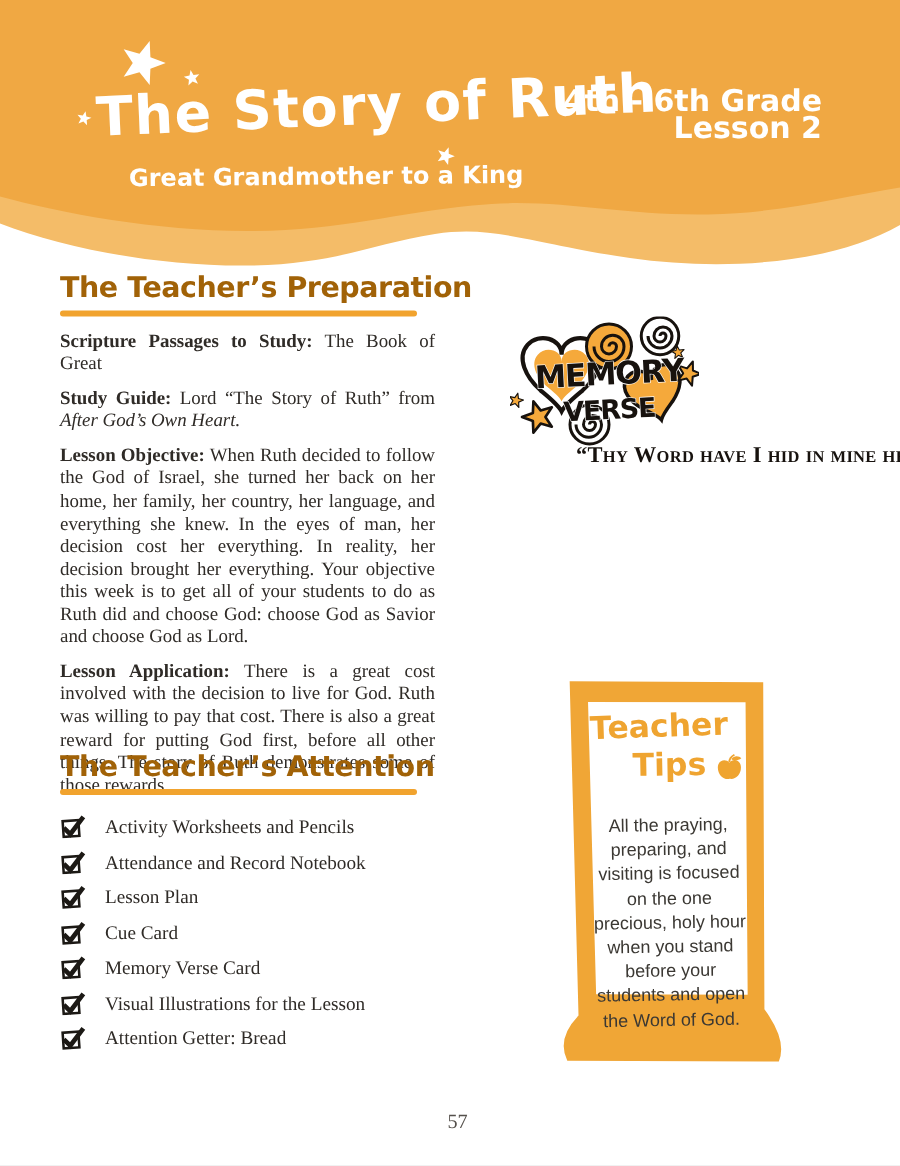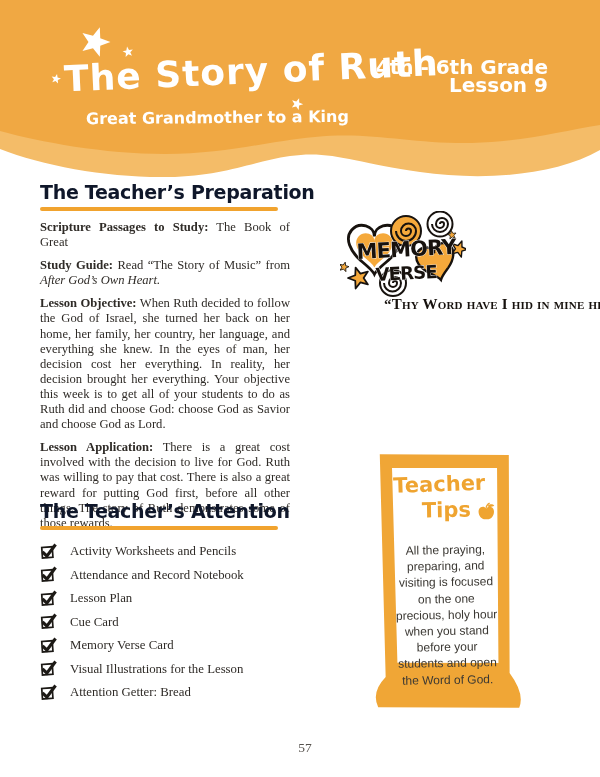--- a/index.html
+++ b/index.html
@@ -25,32 +25,32 @@
   }
   .hdr-grade{
     position:absolute;right:52px;top:58px;text-align:right;
     font-family:"DejaVu Sans","Liberation Sans",sans-serif;
     font-weight:bold;font-size:20px;line-height:18px;color:#ffffff;
   }
   
   .section{position:absolute;left:40px;width:250px;}
   .sec-heading{
     font-family:"DejaVu Sans","Liberation Sans",sans-serif;
-    font-weight:bold;font-size:19px;color:#0f172a;letter-spacing:-0.3px;
+    font-weight:bold;font-size:19px;color:#a16207;letter-spacing:-0.3px;
     white-space:nowrap;
   }
   .sec-underline{width:238px;height:4px;background:#f1a32e;border-radius:2px;margin-top:4px;}
   
   .prep-body{margin-top:9px;font-size:12.6px;line-height:15.1px;text-align:justify;}
   .prep-body p{margin:0 0 8px 0;}
   .plabel{font-weight:bold;}
   .pitalic{font-style:italic;}
   
   .check-list{margin-top:14px;}
-  .check-row{display:flex;align-items:center;margin-bottom:9.5px;height:14px;}
+  .check-row{display:flex;align-items:flex-start;margin-bottom:9.5px;height:14px;}
   .check-icon{flex:0 0 18px;margin-right:12px;margin-top:-1px;}
   .check-label{font-size:12.8px;line-height:14px;}
   
   .memory-art{position:absolute;left:340px;top:211px;width:126px;height:92px;}
   .memory-tagline{
     position:absolute;left:384px;top:296px;width:152px;
     font-family:"Liberation Serif",serif;font-weight:bold;
     font-variant:small-caps;font-size:15px;color:#17120e;
     letter-spacing:0.2px;white-space:nowrap;
   }
@@ -95,30 +95,30 @@
         <polygon points="0,-10 2.47,-3.4 9.51,-3.09 3.99,1.3 5.88,8.09 0,4.2 -5.88,8.09 -3.99,1.3 -9.51,-3.09 -2.47,-3.4" transform="translate(95,42) scale(1.55) rotate(18)"></polygon>
         <polygon points="0,-10 2.47,-3.4 9.51,-3.09 3.99,1.3 5.88,8.09 0,4.2 -5.88,8.09 -3.99,1.3 -9.51,-3.09 -2.47,-3.4" transform="translate(128,52) scale(0.55) rotate(-10)"></polygon>
         <polygon points="0,-10 2.47,-3.4 9.51,-3.09 3.99,1.3 5.88,8.09 0,4.2 -5.88,8.09 -3.99,1.3 -9.51,-3.09 -2.47,-3.4" transform="translate(56,79) scale(0.5) rotate(12)"></polygon>
         <polygon points="0,-10 2.47,-3.4 9.51,-3.09 3.99,1.3 5.88,8.09 0,4.2 -5.88,8.09 -3.99,1.3 -9.51,-3.09 -2.47,-3.4" transform="translate(297,104) scale(0.62) rotate(20)"></polygon>
       </g>
     </svg>
     <div class="hdr-title">The Story of Ruth</div>
     <div class="hdr-subtitle">Great Grandmother to a King</div>
     <div class="hdr-grade">
       <div>4th - 6th Grade</div>
-      <div>Lesson 9</div>
+      <div>Lesson 2</div>
     </div>
   </div>
 
   <div class="section" style="top:181px;">
     <div class="sec-heading">The Teacher’s Preparation</div>
     <div class="sec-underline"></div>
     <div class="prep-body">
       <p><span class="plabel">Scripture Passages to Study:</span><span> The Book of Great</span></p>
-      <p><span class="plabel">Study Guide:</span><span> Read “The Story of Music” from </span><span class="pitalic">After God’s Own Heart.</span></p>
+      <p><span class="plabel">Study Guide:</span><span> Lord “The Story of Ruth” from </span><span class="pitalic">After God’s Own Heart.</span></p>
       <p><span class="plabel">Lesson Objective:</span><span> When Ruth decided to follow the God of Israel, she turned her back on her home, her family, her country, her language, and everything she knew. In the eyes of man, her decision cost her everything. In reality, her decision brought her everything. Your objective this week is to get all of your students to  do as Ruth did and choose God: choose God as Savior and choose God as Lord.</span></p>
       <p><span class="plabel">Lesson Application:</span><span> There is a great cost involved with the decision to live for God. Ruth was willing to pay that cost. There is also a great reward for putting God first, before all other things. The story of Ruth demonstrates some of those rewards.</span></p>
     </div>
   </div>
 
   <div class="section" style="top:500px;">
     <div class="sec-heading">The Teacher’s Attention</div>
     <div class="sec-underline"></div>
     <div class="check-list">
 

